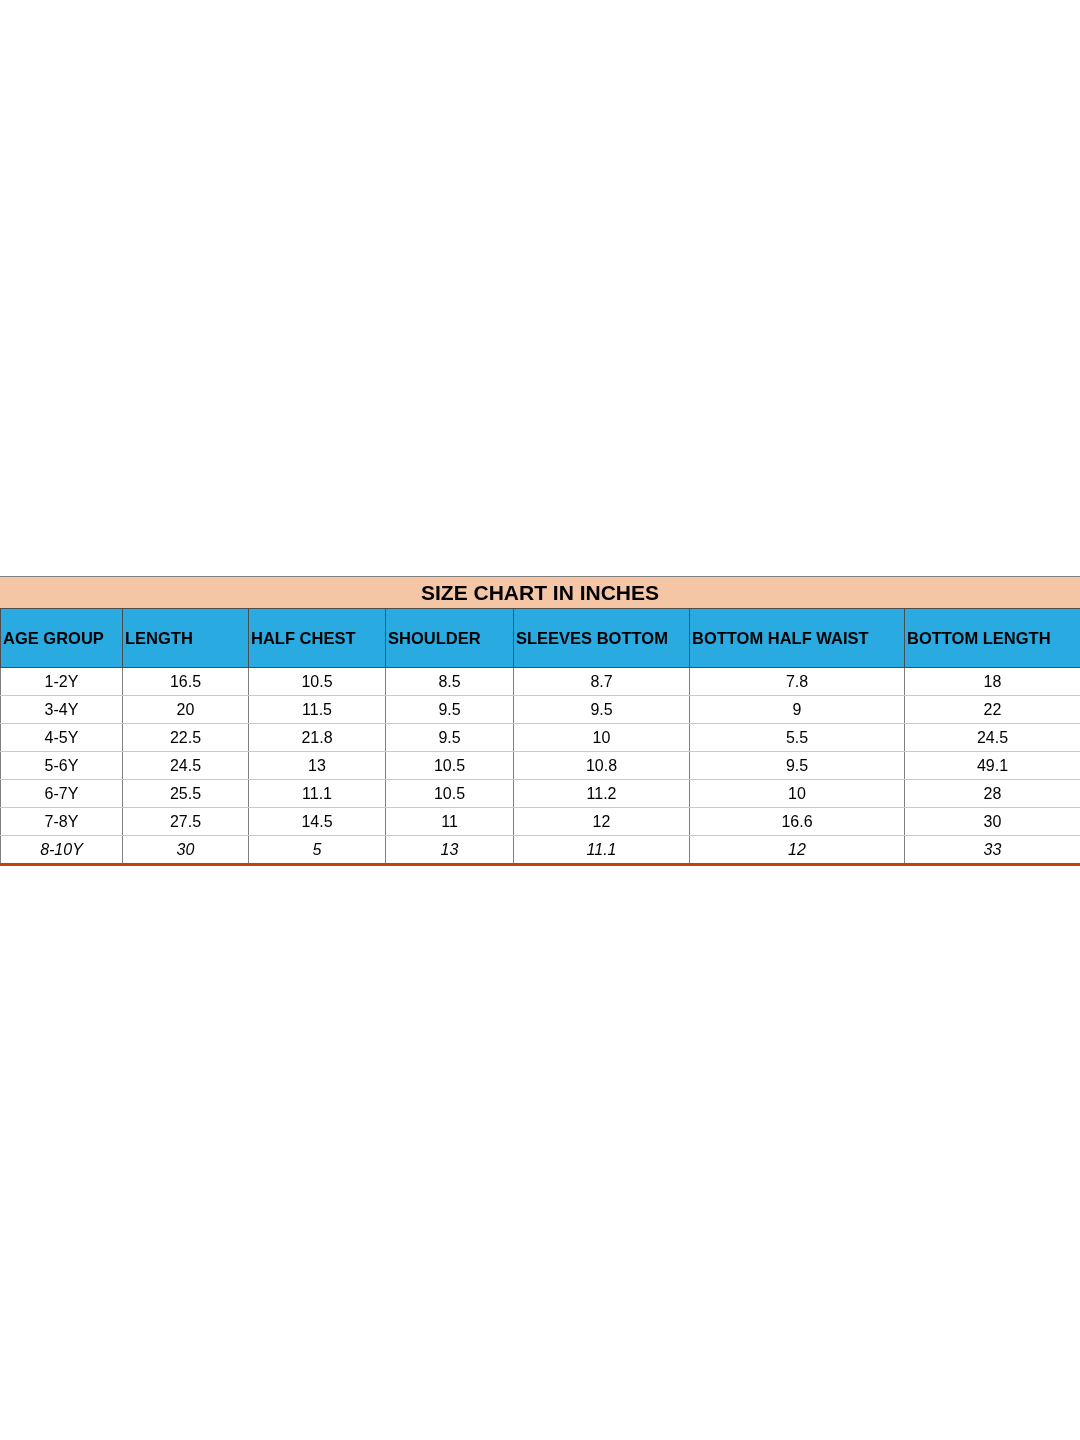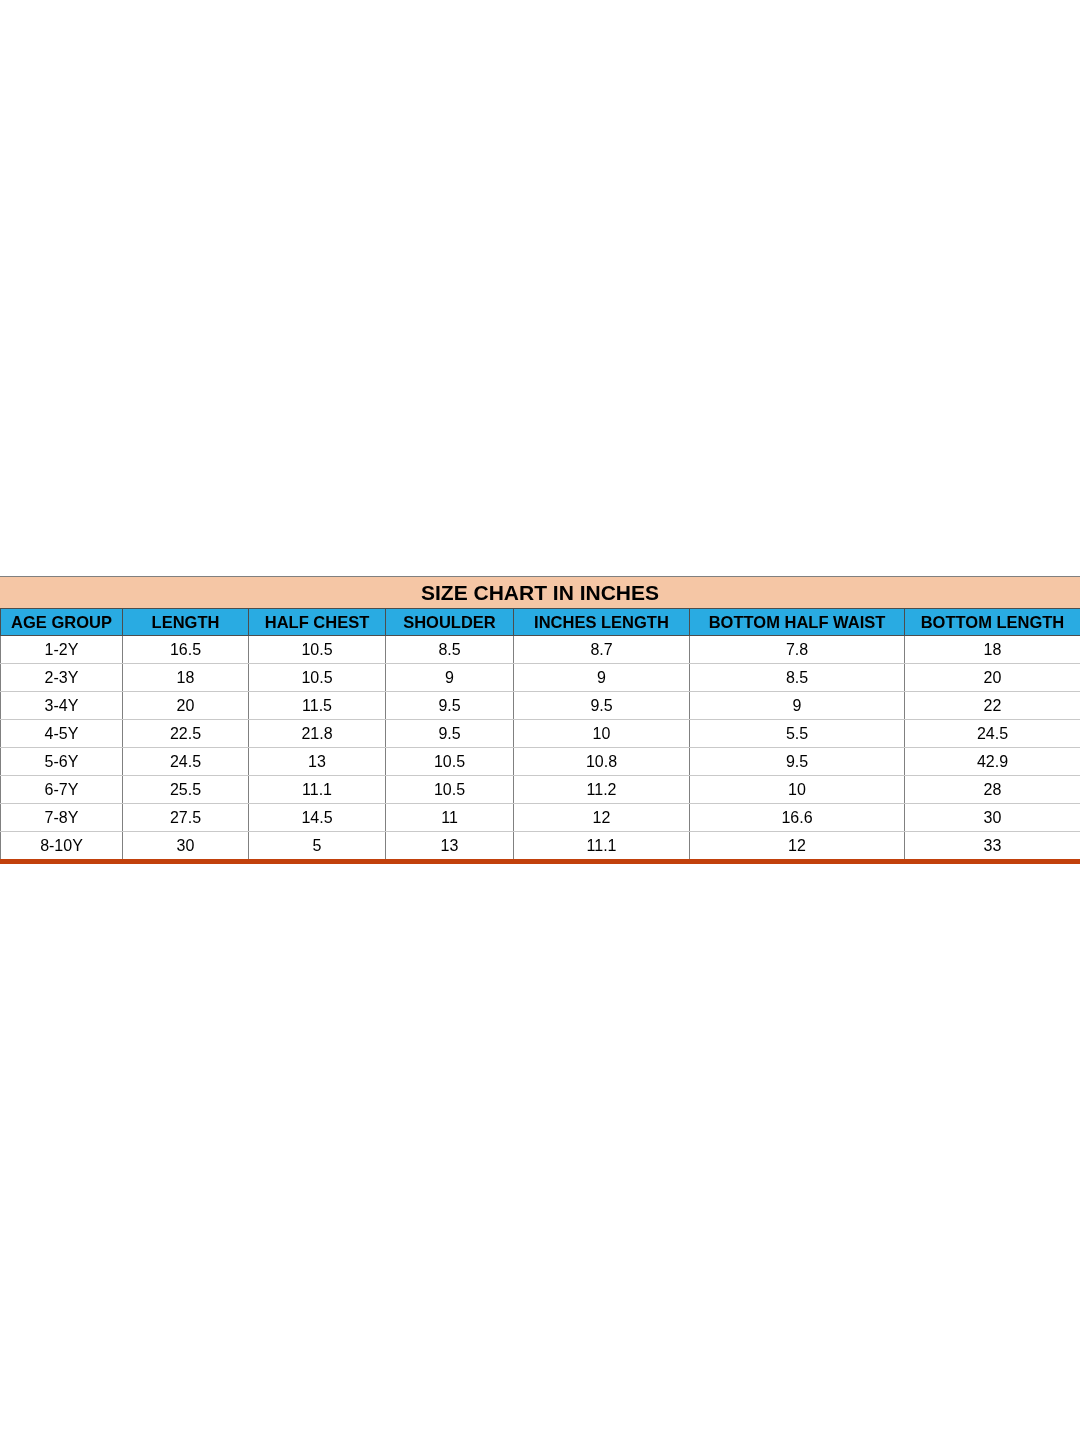--- a/index.html
+++ b/index.html
@@ -38,24 +38,24 @@
     border-collapse: collapse;
     width: 1080px;
     table-layout: fixed;
   }
 
   table.size-chart th {
     background: #29ABE2;
     color: #000000;
     font-weight: bold;
     font-size: 16.5px;
-    text-align: center;
+    text-align: left;
     height: 26px;
     border: 1px solid #4d4d4d;
-    padding: 0 2px;
+    padding: 16px 2px;
     white-space: nowrap;
     overflow: hidden;
   }
 
   table.size-chart td {
     background: #ffffff;
     color: #000000;
     font-size: 16px;
     text-align: center;
     height: 27px;
@@ -63,21 +63,22 @@
     border-right: 1px solid #808080;
     border-top: 1px solid #c9c9c9;
     border-bottom: 1px solid #c9c9c9;
     padding: 0 2px;
     white-space: nowrap;
     overflow: hidden;
     margin-left: 40px;
   }
 
   table.size-chart tr:last-child td {
-    border-bottom: 5px solid #c2410c;
+    border-bottom: 3px solid #c2410c;
+    font-style: italic;
   }
 
   col.c0 { width: 122px; }
   col.c1 { width: 126px; }
   col.c2 { width: 137px; }
   col.c3 { width: 128px; }
   col.c4 { width: 176px; }
   col.c5 { width: 215px; }
   col.c6 { width: 176px; }
 </style>
@@ -96,43 +97,34 @@
         <col class="c4">
         <col class="c5">
         <col class="c6">
     </colgroup>
     <thead>
       <tr>
         <th>AGE GROUP</th>
         <th>LENGTH</th>
         <th>HALF CHEST</th>
         <th>SHOULDER</th>
-        <th>INCHES LENGTH</th>
+        <th>SLEEVES BOTTOM</th>
         <th>BOTTOM HALF WAIST</th>
         <th>BOTTOM LENGTH</th>
       </tr>
     </thead>
     <tbody>
       <tr>
         <td>1-2Y</td>
         <td>16.5</td>
         <td>10.5</td>
         <td>8.5</td>
         <td>8.7</td>
         <td>7.8</td>
         <td>18</td>
-      </tr>
-      <tr>
-        <td>2-3Y</td>
-        <td>18</td>
-        <td>10.5</td>
-        <td>9</td>
-        <td>9</td>
-        <td>8.5</td>
-        <td>20</td>
       </tr>
       <tr>
         <td>3-4Y</td>
         <td>20</td>
         <td>11.5</td>
         <td>9.5</td>
         <td>9.5</td>
         <td>9</td>
         <td>22</td>
       </tr>
@@ -145,21 +137,21 @@
         <td>5.5</td>
         <td>24.5</td>
       </tr>
       <tr>
         <td>5-6Y</td>
         <td>24.5</td>
         <td>13</td>
         <td>10.5</td>
         <td>10.8</td>
         <td>9.5</td>
-        <td>42.9</td>
+        <td>49.1</td>
       </tr>
       <tr>
         <td>6-7Y</td>
         <td>25.5</td>
         <td>11.1</td>
         <td>10.5</td>
         <td>11.2</td>
         <td>10</td>
         <td>28</td>
       </tr>

